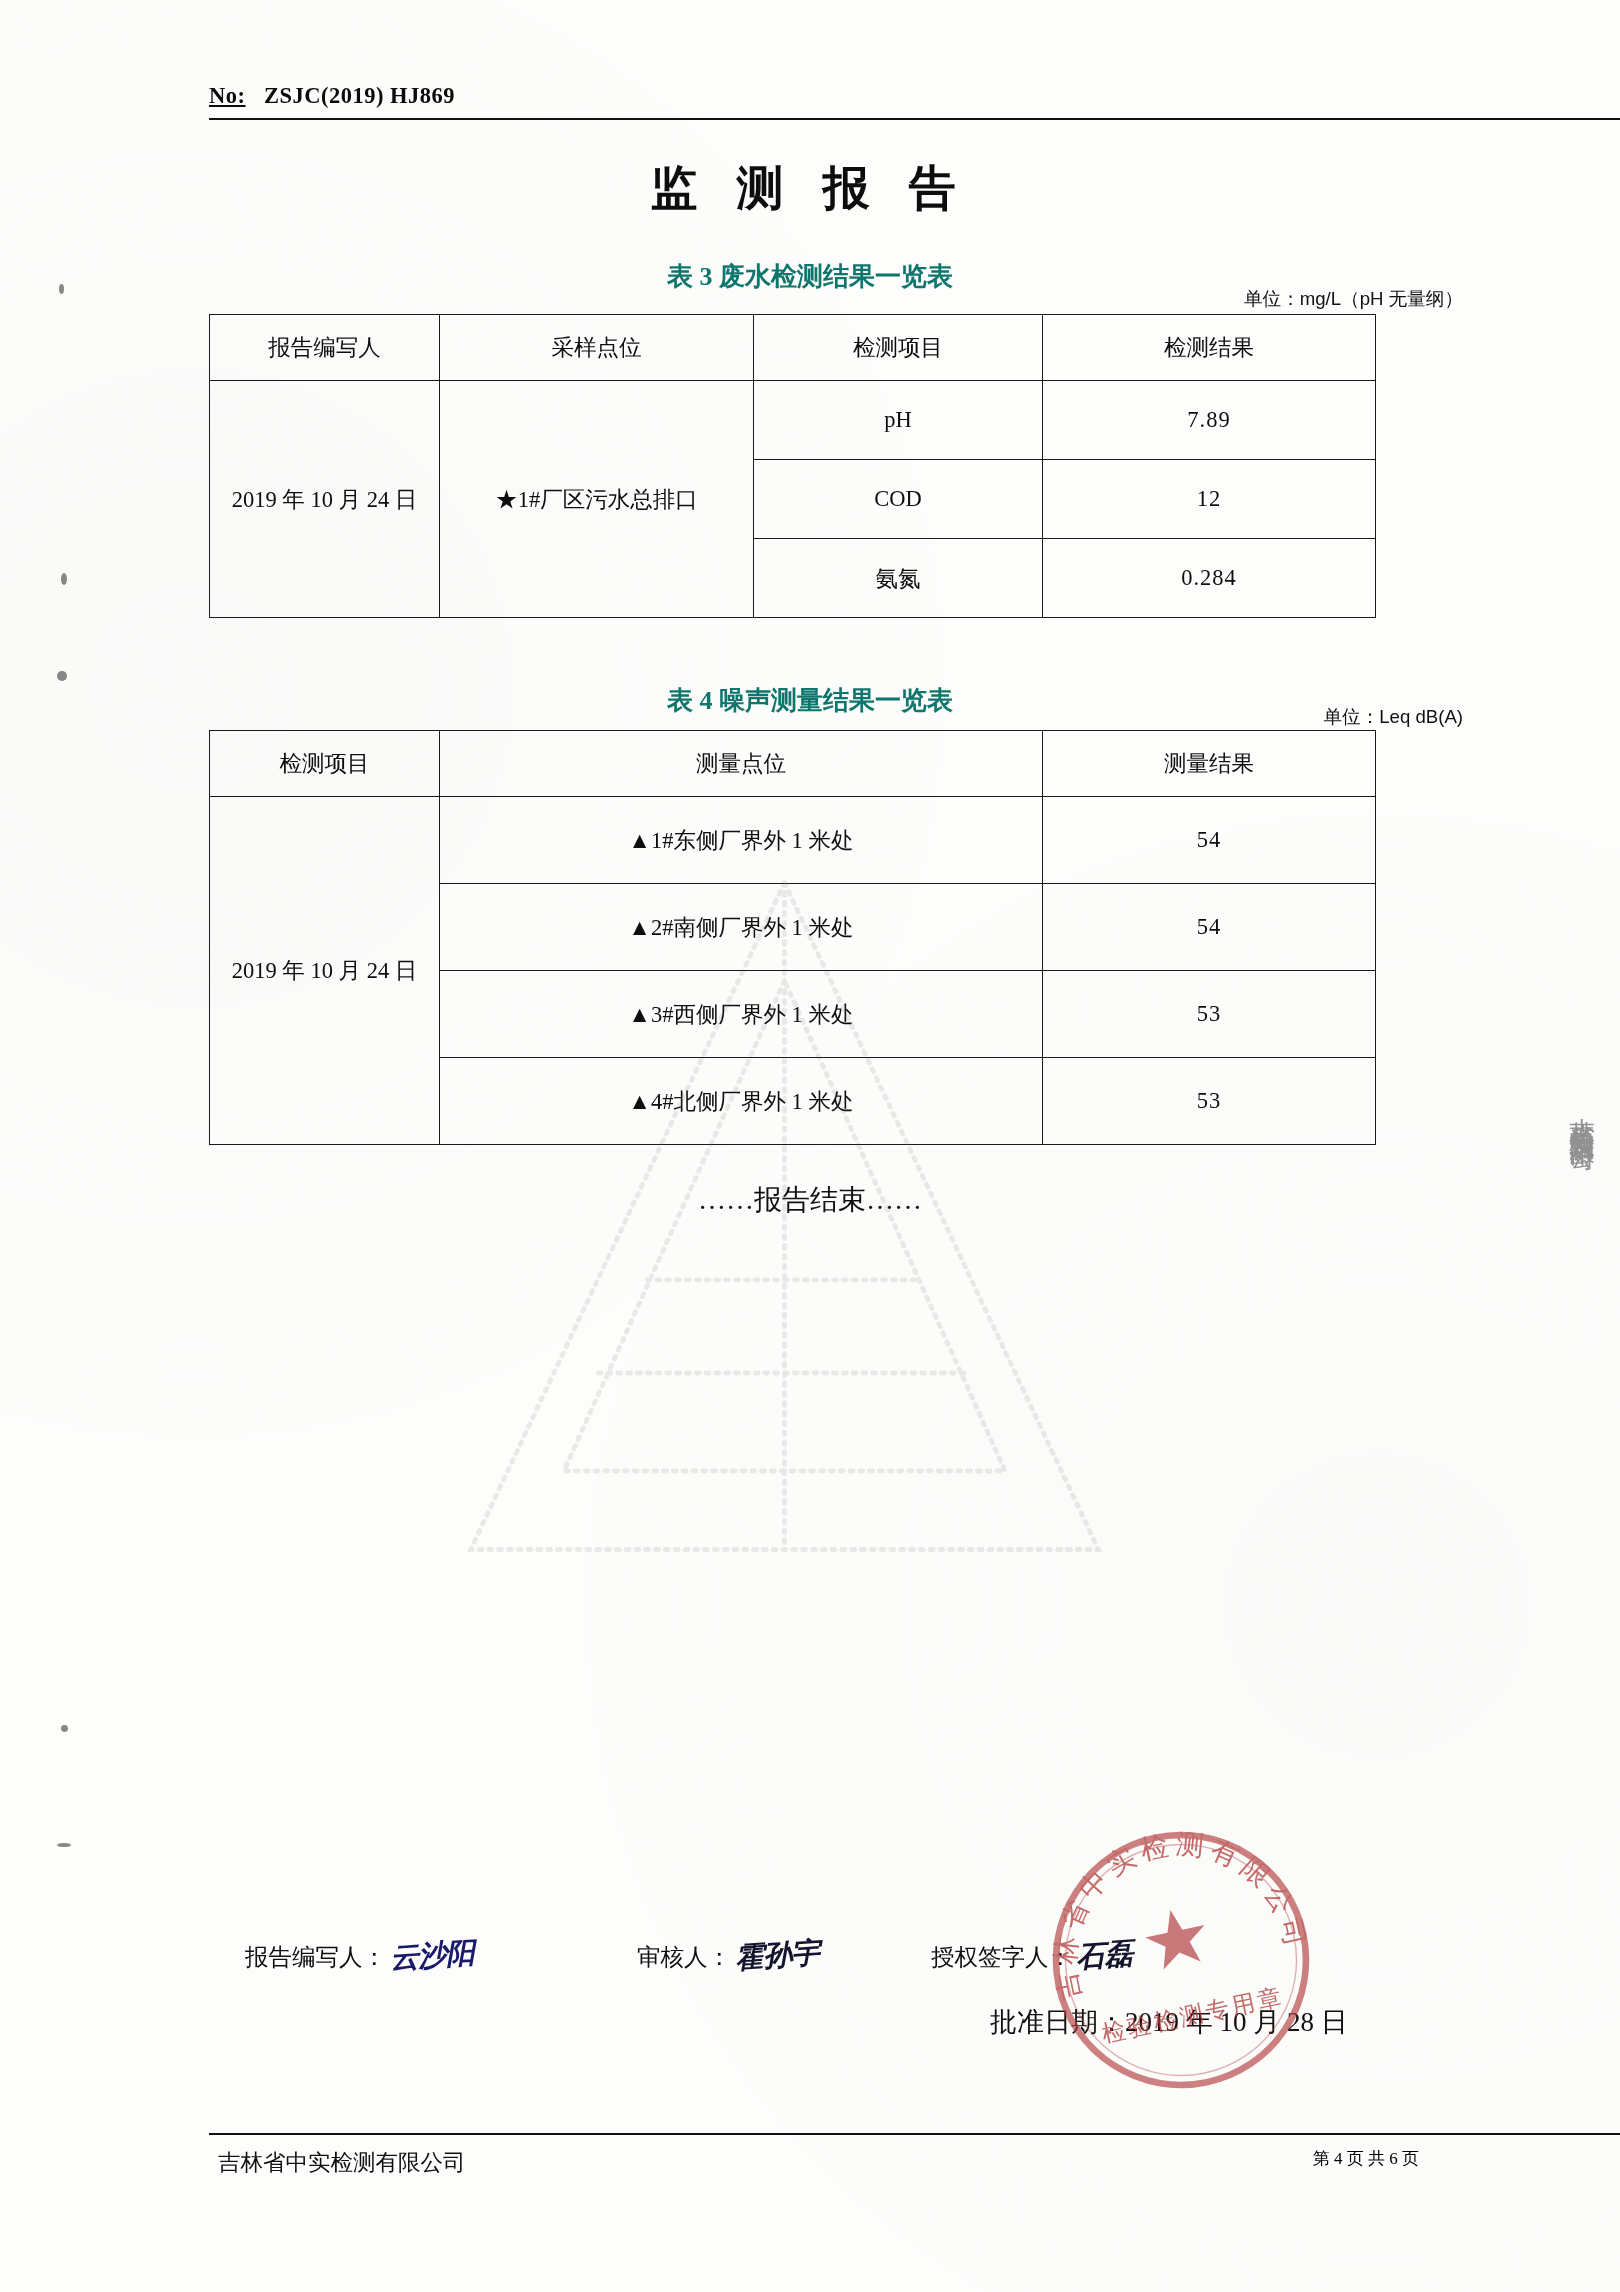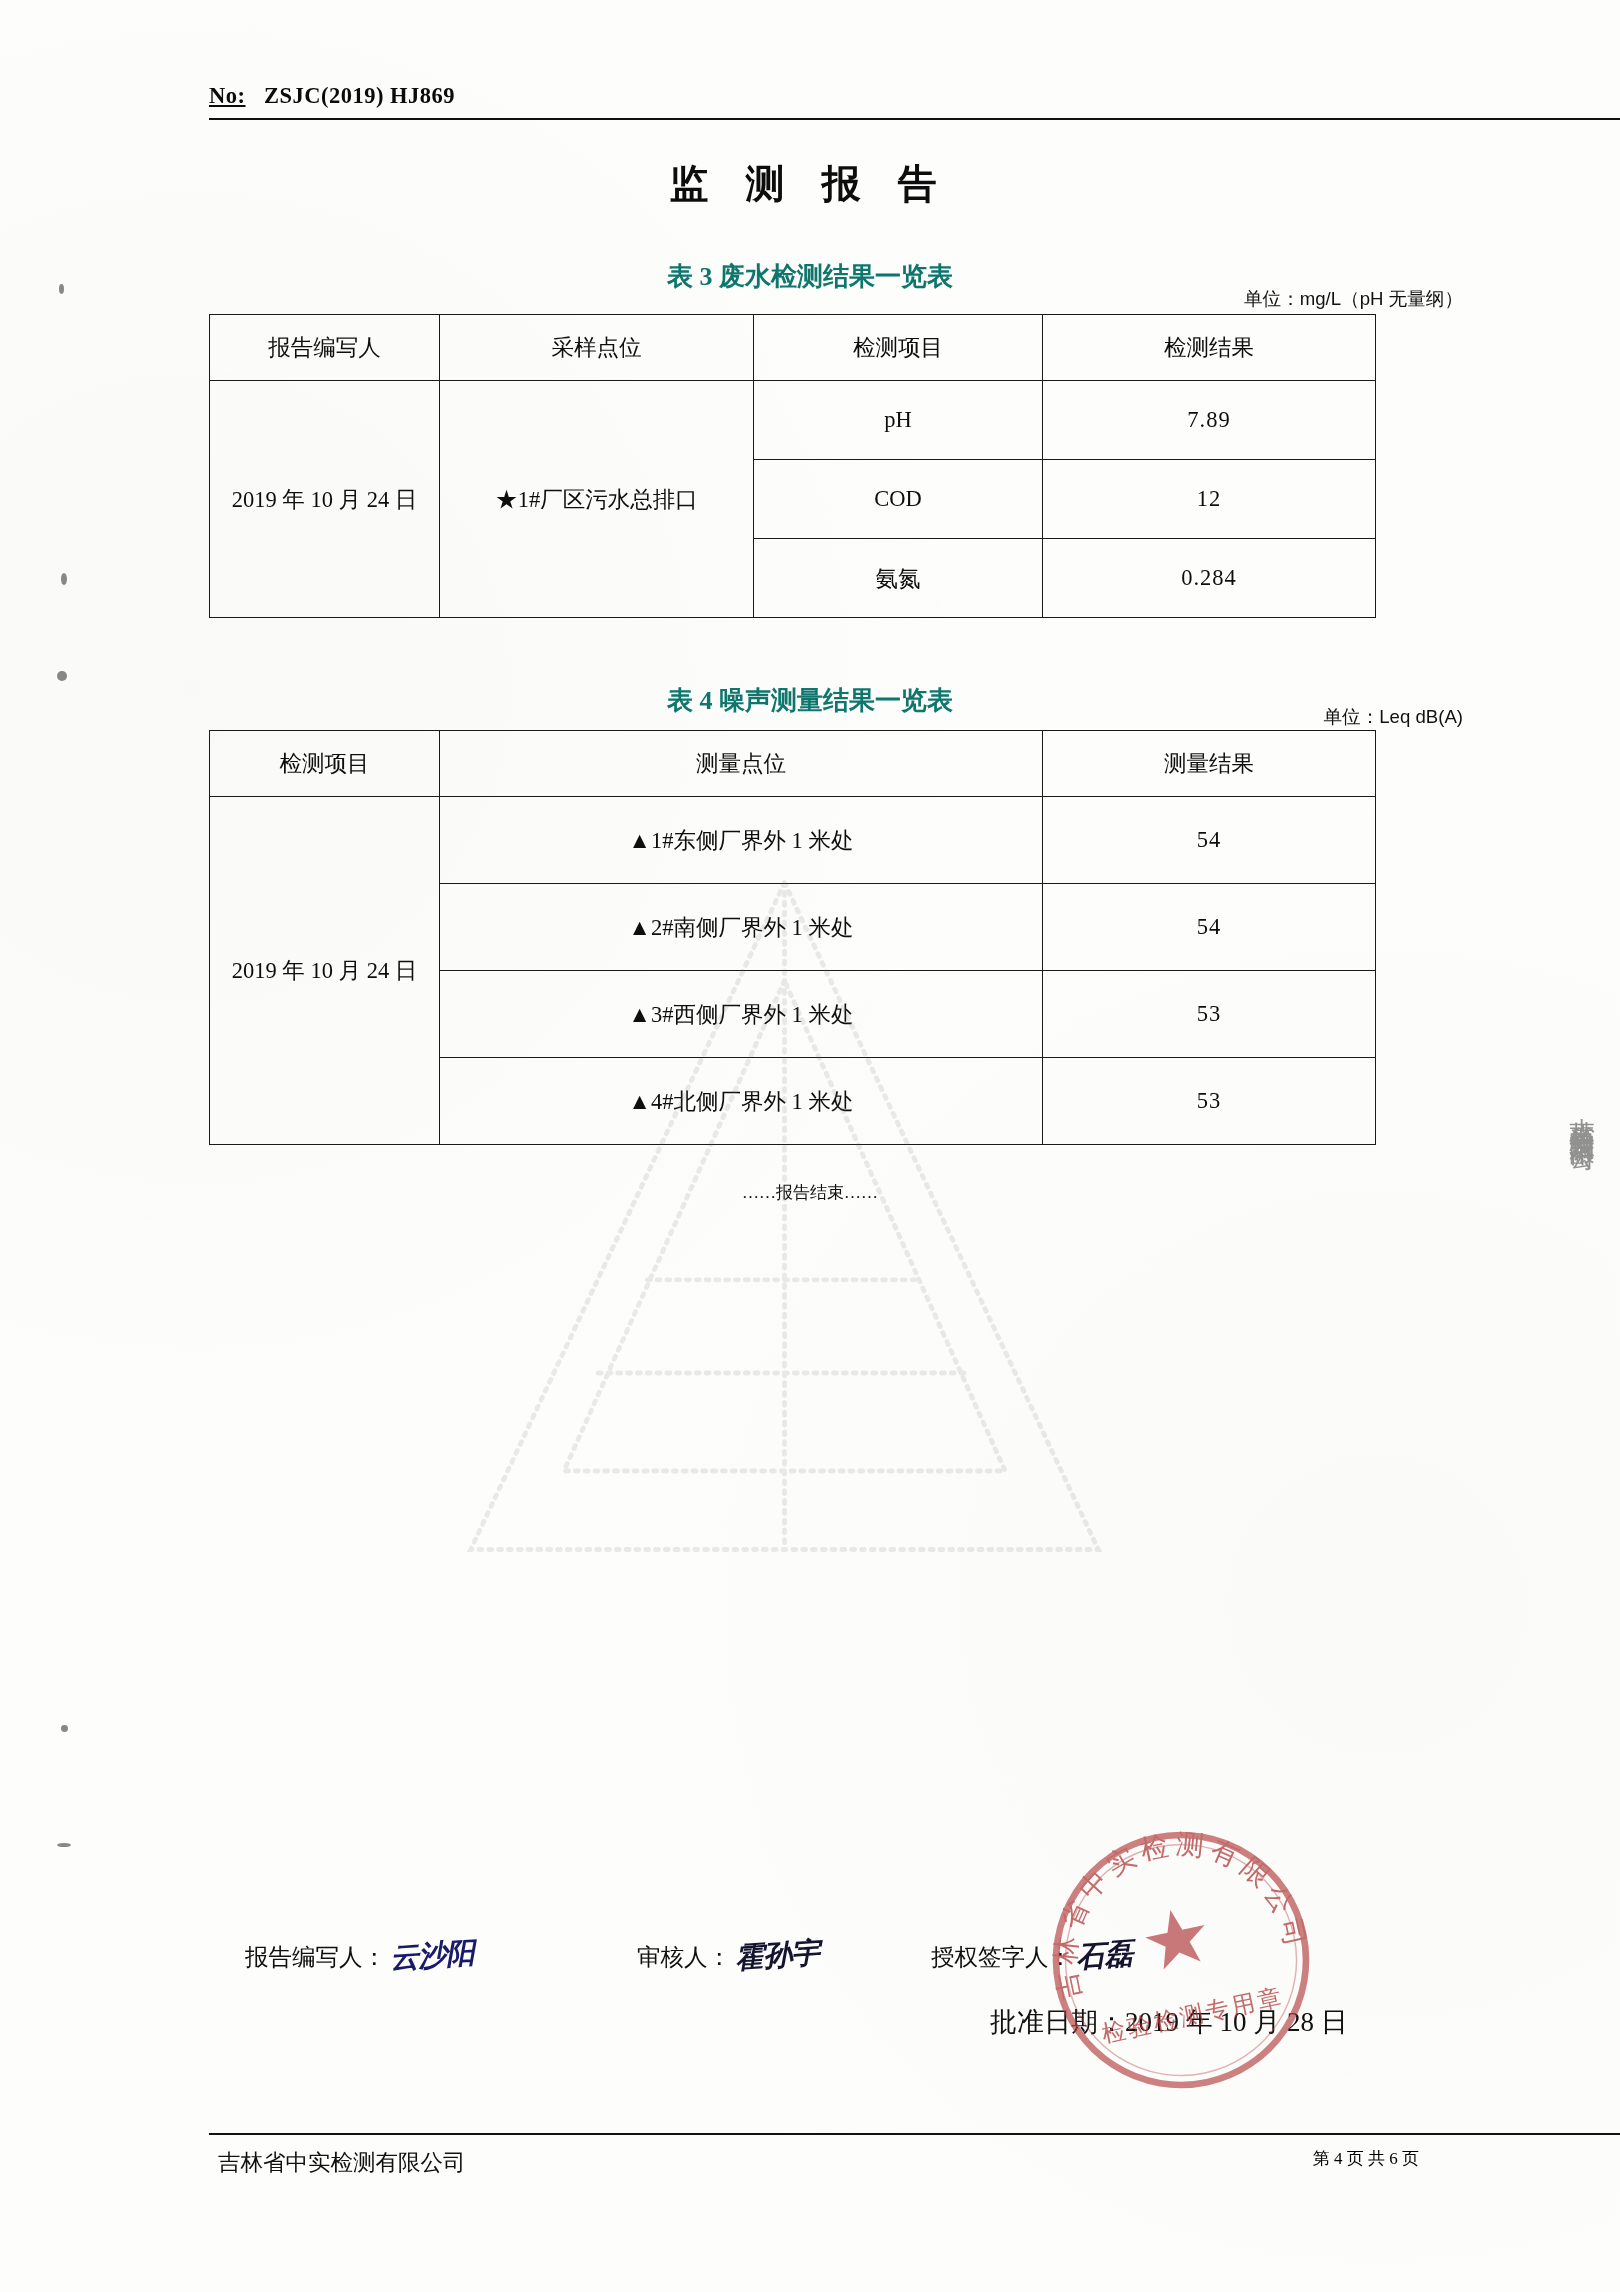--- a/index.html
+++ b/index.html
@@ -61,21 +61,21 @@
   }
 
   .report-title {
     position: absolute;
     left: 0;
     top: 157px;
     width: 1620px;
     text-align: center;
     font-family: "Liberation Serif", serif;
     font-weight: bold;
-    font-size: 39px;
+    font-size: 47px;
     letter-spacing: 13.7px;
     color: #0d0d0d;
   }
 
   .table-caption {
     position: absolute;
     width: 1620px;
     left: 0;
     text-align: center;
     font-size: 26px;
@@ -130,21 +130,21 @@
   #table-noise .body td { height: 86px; }
 
   .num { font-family: "Liberation Serif", serif; letter-spacing: 1px;}
 
   .end-note {
     position: absolute;
     width: 1620px;
     left: 0;
     top: 1181px;
     text-align: center;
-    font-size: 17px;
+    font-size: 28px;
     color: #111;
   }
 
   
   .watermark {
     position: absolute;
     left: 353px;
     top: 863px;
     width: 863px;
     height: 716px;

